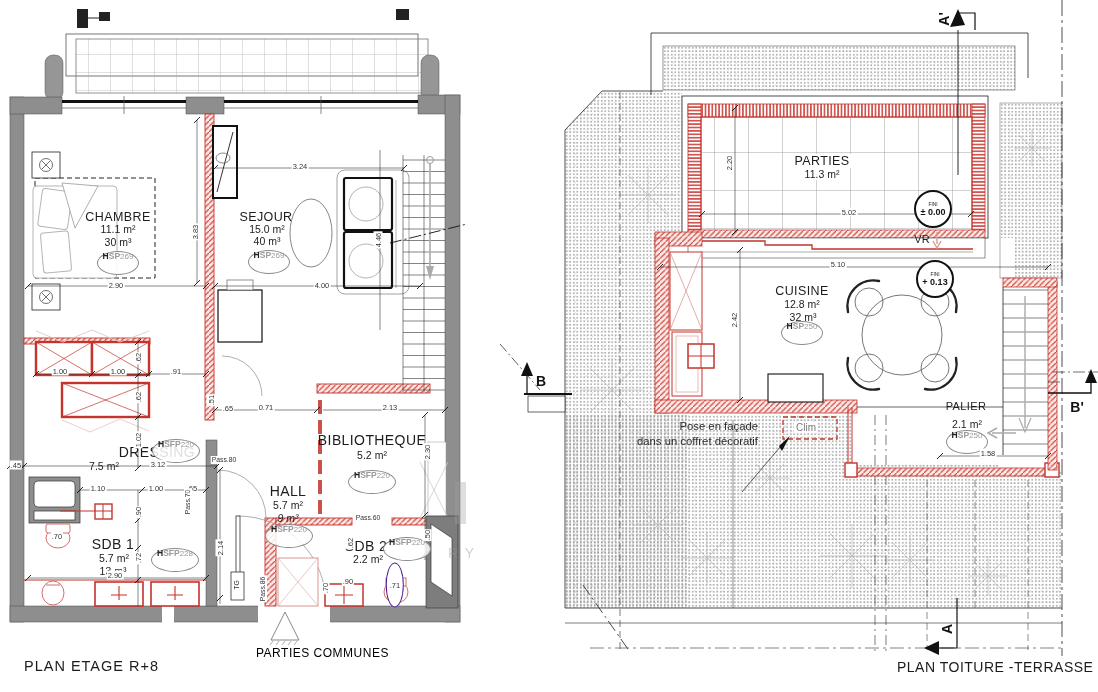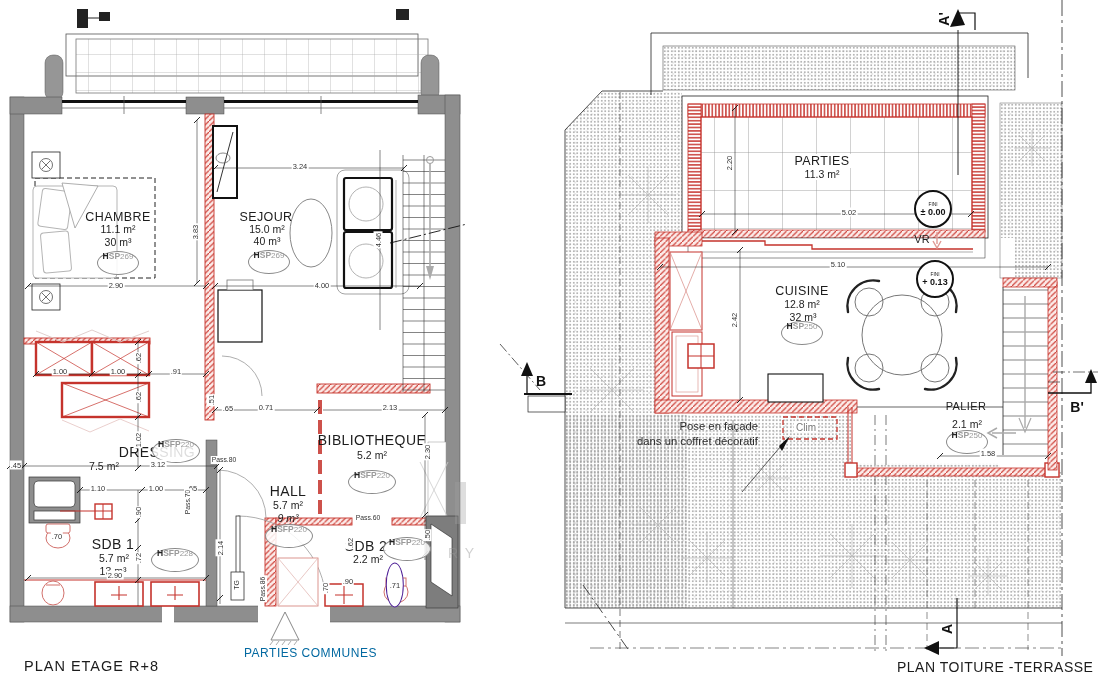--- a/index.html
+++ b/index.html
@@ -502,16 +502,16 @@
   <span class="t c mark" style="left:541px;top:381px;">B</span>
   <span class="t c mark" style="left:1077px;top:407px;">B'</span>
   <span class="t cv mark" style="left:947px;top:629px;">A</span>
 
   <div class="ann">
     <span>Pose en façade</span>
     <span>dans un coffret décoratif</span>
   </div>
 
   <span class="t title" style="left:24px;top:658px;">PLAN ETAGE R+8</span>
-  <span class="t" style="left:244px;top:646px;font-size:12px;letter-spacing:.5px;color:#0369a1;">PARTIES COMMUNES</span>
+  <span class="t" style="left:256px;top:646px;font-size:12px;letter-spacing:.5px;color:#000000;">PARTIES COMMUNES</span>
   <span class="t title" style="left:897px;top:659px;font-size:14px;letter-spacing:.5px;">PLAN TOITURE -TERRASSE</span>
 
 </div>
 
 </body></html>

